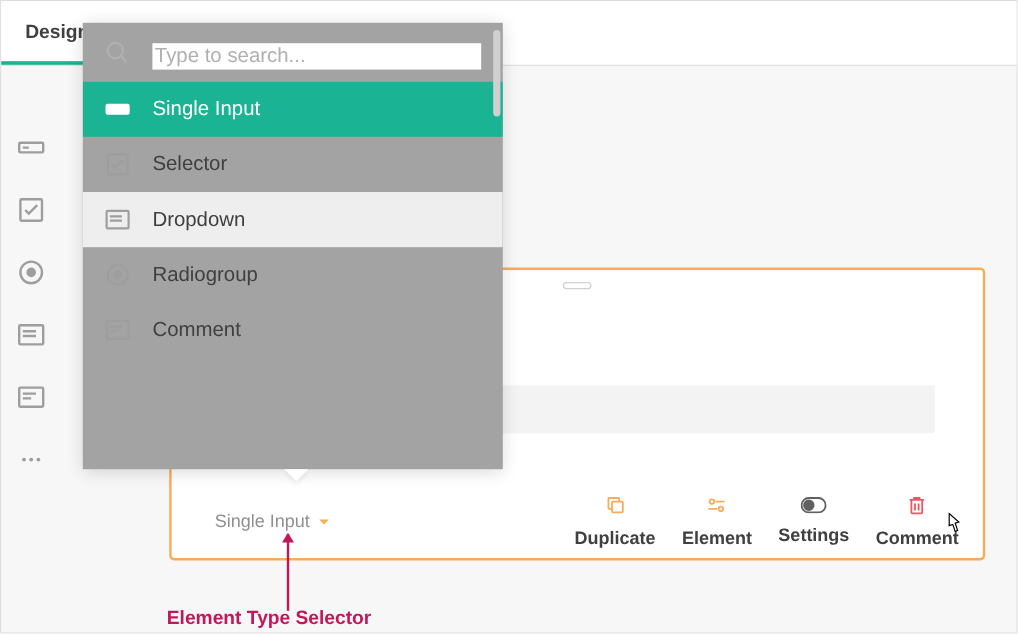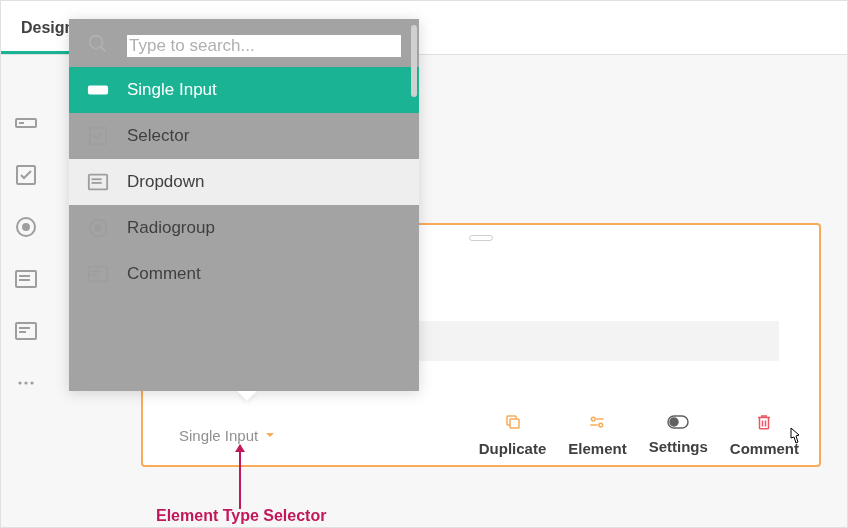--- a/index.html
+++ b/index.html
@@ -222,21 +222,21 @@
       top: -1px;
       left: -4px;
       width: 0;
       height: 0;
       border-left: 5px solid transparent;
       border-right: 5px solid transparent;
       border-bottom: 8px solid #c2185b;
     }
     .annotation-text {
       position: absolute;
-      left: 155px;
+      left: 138px;
       top: 506px;
       color: #c2185b;
       font-weight: 700;
       font-size: 16px;
     }
     .cursor {
       position: absolute;
       left: 783px;
       top: 426px;
       pointer-events: none;

